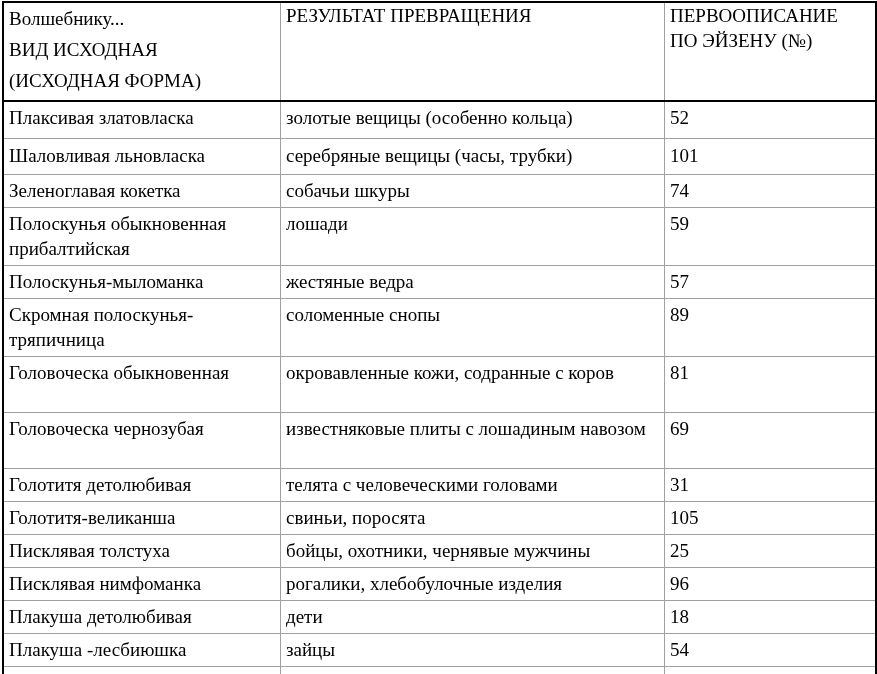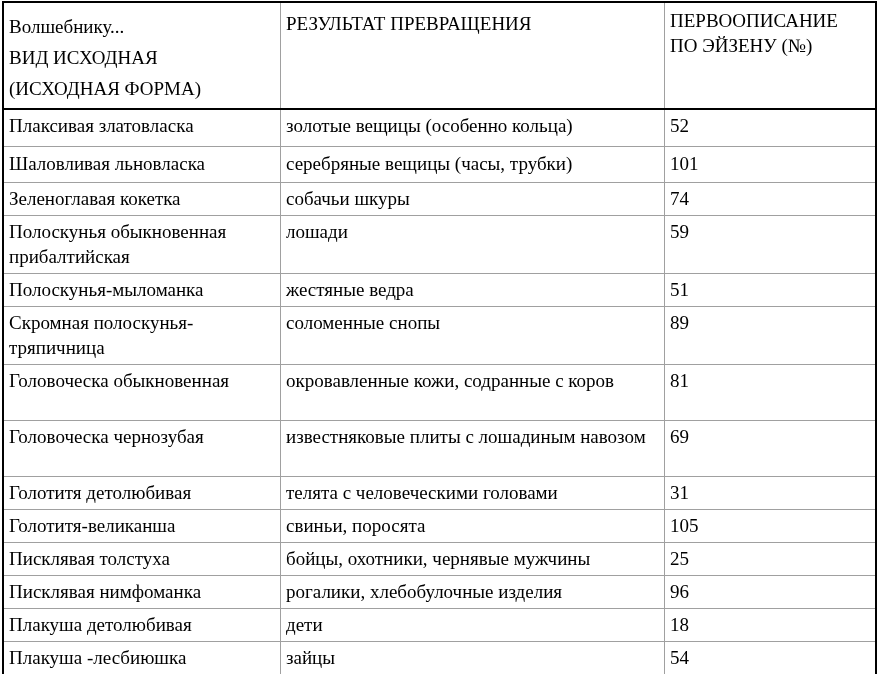--- a/index.html
+++ b/index.html
@@ -15,23 +15,23 @@
       table-layout: fixed;
     }
     .tbl td {
       border: 1px solid #a0a0a0;
       vertical-align: top;
       padding: 3px 5px 4px 5px;
       text-align: left;
     }
     .tbl tr td:first-child { border-left: 2px solid #000; }
     .tbl tr td:last-child { border-right: 2px solid #000; }
-    .tbl tr.head td { border-top: 2px solid #000; border-bottom: 2px solid #000; padding-top: 8px; }
+    .tbl tr.head td { border-top: 2px solid #000; border-bottom: 2px solid #000; padding-top: 0; }
     .tbl tr.head td.c1 { line-height: 31px; }
-    .tbl tr.head td.c3 { line-height: 25px; padding-top: 5px;}
+    .tbl tr.head td.c3 { line-height: 25px; }
     .c1 { width: 266px; }
     .c2 { width: 373px; margin-top: 20px; }
     .c3 { width: 200px; }
     .tbl tr.r1 td { height: 29px; }
     .tbl tr.r2 td { height: 27px; padding-top: 4px; margin-top: 28px; }
     .tbl tr.sgl td { height: 23px; }
     .tbl tr.dbl td { height: 48px; }
     .tbl tr.last td { height: 26px; }
   </style>
 </head>
@@ -68,21 +68,21 @@
     <td>74</td>
   </tr>
   <tr class="dbl">
     <td>Полоскунья обыкновенная прибалтийская</td>
     <td>лошади</td>
     <td>59</td>
   </tr>
   <tr class="sgl">
     <td>Полоскунья-мыломанка</td>
     <td>жестяные ведра</td>
-    <td>51</td>
+    <td>57</td>
   </tr>
   <tr class="dbl">
     <td>Скромная полоскунья-тряпичница</td>
     <td>соломенные снопы</td>
     <td>89</td>
   </tr>
   <tr class="dbl">
     <td>Головоческа обыкновенная</td>
     <td>окровавленные кожи, содранные с коров</td>
     <td>81</td>

